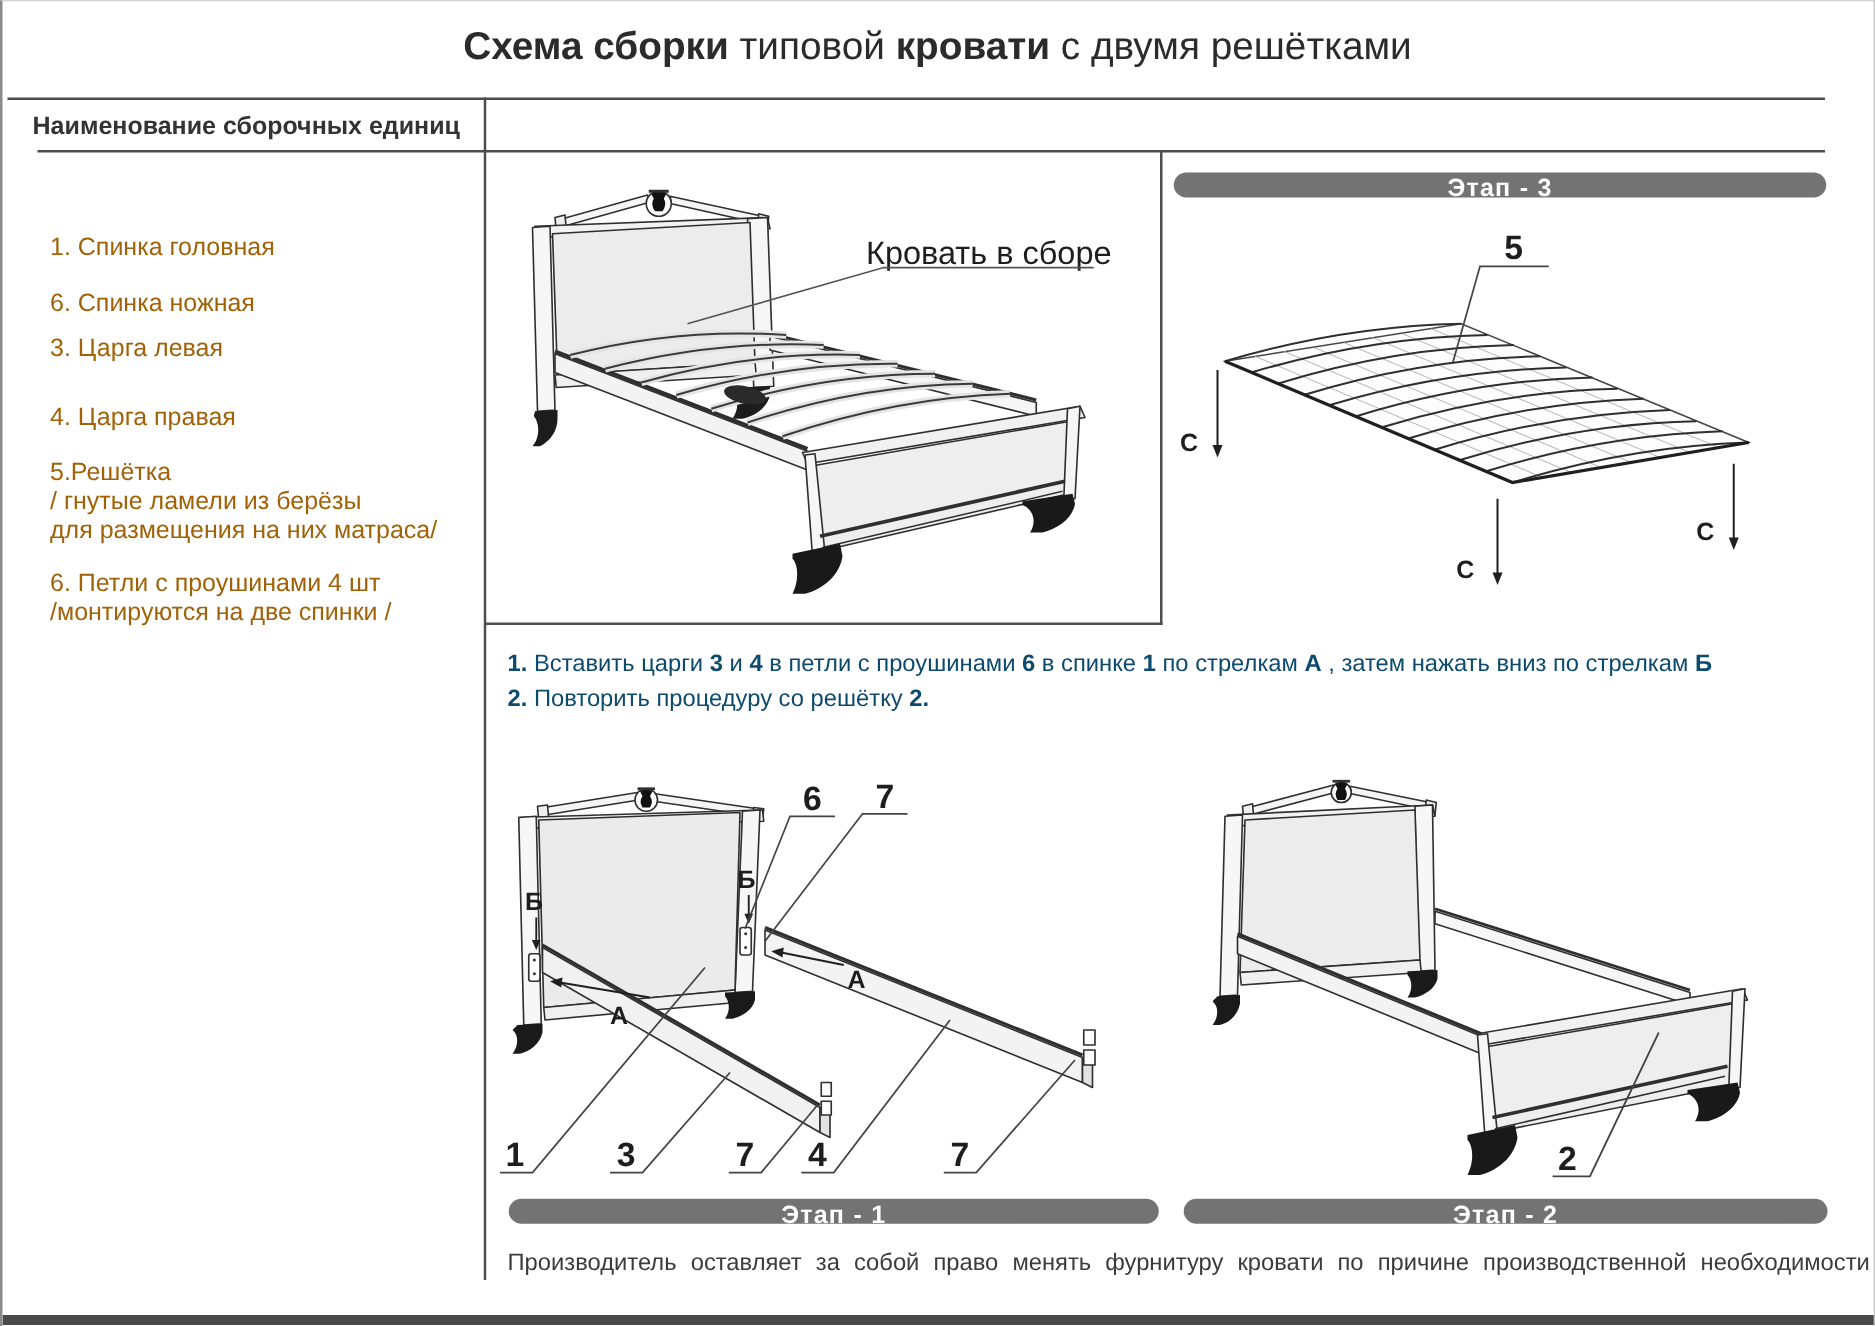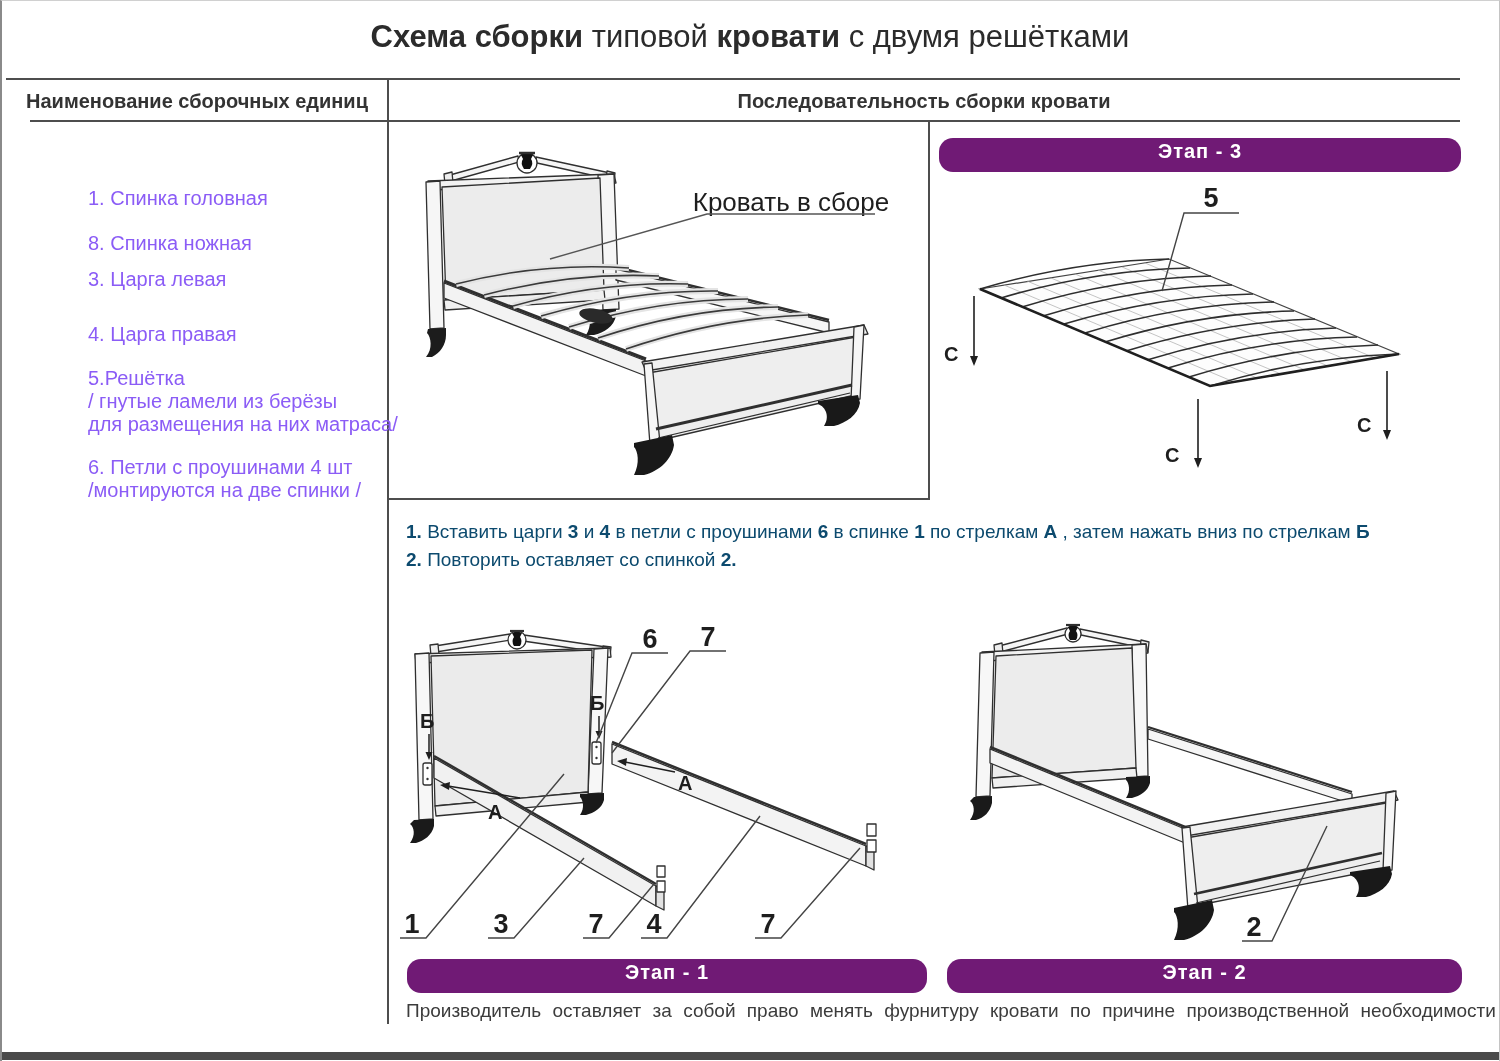--- a/index.html
+++ b/index.html
@@ -9,22 +9,22 @@
     border-left:2px solid #8a8a8a;border-top:1px solid #d0d0d0;border-right:1px solid #c4c4c4;
     box-sizing:border-box;
   }
   .title{position:absolute;top:18px;left:0;width:1496px;text-align:center;font-size:31px;
     letter-spacing:0;color:#2b2b2b;font-weight:400;}
   .title b{font-weight:700;}
   .rule{position:absolute;background:#4d4d4d;height:2px;}
   .vline{position:absolute;background:#4d4d4d;width:2px;}
   .col-header{position:absolute;font-size:20px;color:#333;text-align:center;font-weight:bold;}
   .part-item{position:absolute;left:38px;width:340px;font-size:20px;line-height:23px;
-    color:#8b5cf6;white-space:pre-line;margin-left:48px;}
-  .pill{position:absolute;height:34px;background:#701a75;border-radius:14px;
+    color:#a16207;white-space:pre-line;}
+  .pill{position:absolute;height:20px;background:#737373;border-radius:14px;
     color:#fff;font-size:20px;font-weight:700;text-align:center;line-height:27px;letter-spacing:1px;}
   .instr{position:absolute;left:404px;width:1070px;font-size:19px;color:#0c4a6e;white-space:nowrap;}
   .instr b{font-weight:700;}
   .footer-note{position:absolute;left:404px;top:999px;width:1088px;font-size:19px;color:#3c3c3c;
     text-align:justify;text-align-last:justify;white-space:nowrap;word-spacing:6px;}
   .bottom-bar{position:absolute;left:0;top:1051px;width:1500px;height:8px;background:#4a4a4a;}
   svg{position:absolute;overflow:visible;}
   svg text{font-family:"Liberation Sans", sans-serif;fill:#1e1e1e;}
   .lbl{font-size:26px;}
   .big-num{font-size:27px;font-weight:700;}
@@ -38,24 +38,23 @@
   <div class="title"><b>Схема сборки </b><span>типовой </span><b>кровати</b><span> с двумя решётками</span></div>
 
   <div class="rule" style="top:77px;left:4px;width:1454px;"></div>
   <div class="rule" style="top:119px;left:28px;width:359px;"></div>
   <div class="rule" style="top:119px;left:386px;width:1072px;"></div>
   <div class="vline" style="left:385px;top:77px;height:946px;"></div>
   <div class="vline" style="left:926px;top:119px;height:380px;"></div>
   <div class="rule" style="top:497px;left:386px;width:542px;"></div>
 
   <div class="col-header" style="top:89px;left:5px;width:380px;">Наименование  сборочных единиц</div>
-  <div class="col-header" style="top:89px;left:386px;width:1072px;">Последовательность сборки кровати</div>
 
   <div class="part-item" style="top:186px;">1.   Спинка головная</div>
-  <div class="part-item" style="top:231px;">8. Спинка ножная</div>
+  <div class="part-item" style="top:231px;">6. Спинка ножная</div>
   <div class="part-item" style="top:267px;">3. Царга левая</div>
   <div class="part-item" style="top:322px;">4. Царга правая</div>
   <div class="part-item" style="top:366px;">5.Решётка
 / гнутые ламели из берёзы
 для размещения на них матраса/</div>
   <div class="part-item" style="top:455px;">6. Петли с проушинами 4 шт
 /монтируются на две спинки /</div>
 
   <svg style="left:386px;top:122px;" width="541" height="376" viewBox="0 0 541 376">
     <g stroke="#2f2f2f" stroke-width="1.3" fill="none" stroke-linejoin="round">
@@ -154,21 +153,21 @@
     <polygon points="42,202 38,192 46,192" fill="#1f1f1f"></polygon>
     <text class="dir-letter" x="233" y="298">С</text>
     <path d="M 266,235 L 266,296" stroke="#1f1f1f" stroke-width="1.6"></path>
     <polygon points="266,304 262,294 270,294" fill="#1f1f1f"></polygon>
     <text class="dir-letter" x="425" y="268">С</text>
     <path d="M 455,207 L 455,268" stroke="#1f1f1f" stroke-width="1.6"></path>
     <polygon points="455,276 451,266 459,266" fill="#1f1f1f"></polygon>
   </svg>
 
   <div class="instr" style="top:520px;"><b>1.</b><span> Вставить царги </span><b>3</b><span> и </span><b>4</b><span> в петли с проушинами </span><b>6</b><span> в спинке </span><b>1</b><span> по стрелкам </span><b>А</b><span> , затем нажать вниз по стрелкам </span><b>Б</b></div>
-  <div class="instr" style="top:548px;"><b>2.</b><span> Повторить оставляет со спинкой </span><b>2.</b></div>
+  <div class="instr" style="top:548px;"><b>2.</b><span> Повторить процедуру со решётку </span><b>2.</b></div>
 
   <svg style="left:390px;top:605px;" width="540" height="350" viewBox="0 0 540 350">
     <g stroke="#2f2f2f" stroke-width="1.3" fill="none" stroke-linejoin="round">
 
       <path d="M 43,40 L 118,28 L 119,34 L 44,46 Z" fill="#f5f5f5"></path>
       <path d="M 132,29 L 214,41 L 213,47 L 131,35 Z" fill="#f5f5f5"></path>
       <path d="M 38,39 L 46,38 L 47,49 L 39,50 Z" fill="#eee"></path>
       <path d="M 211,40 L 219,41 L 218,51 L 210,50 Z" fill="#eee"></path>
       <circle cx="125" cy="34" r="9" fill="#fff"></circle>
       <path d="M 120,27 Q 125,24 130,27 L 128,31 Q 131,35 128,40 L 122,40 Q 119,35 122,31 Z" fill="#111" stroke="none"></path>

